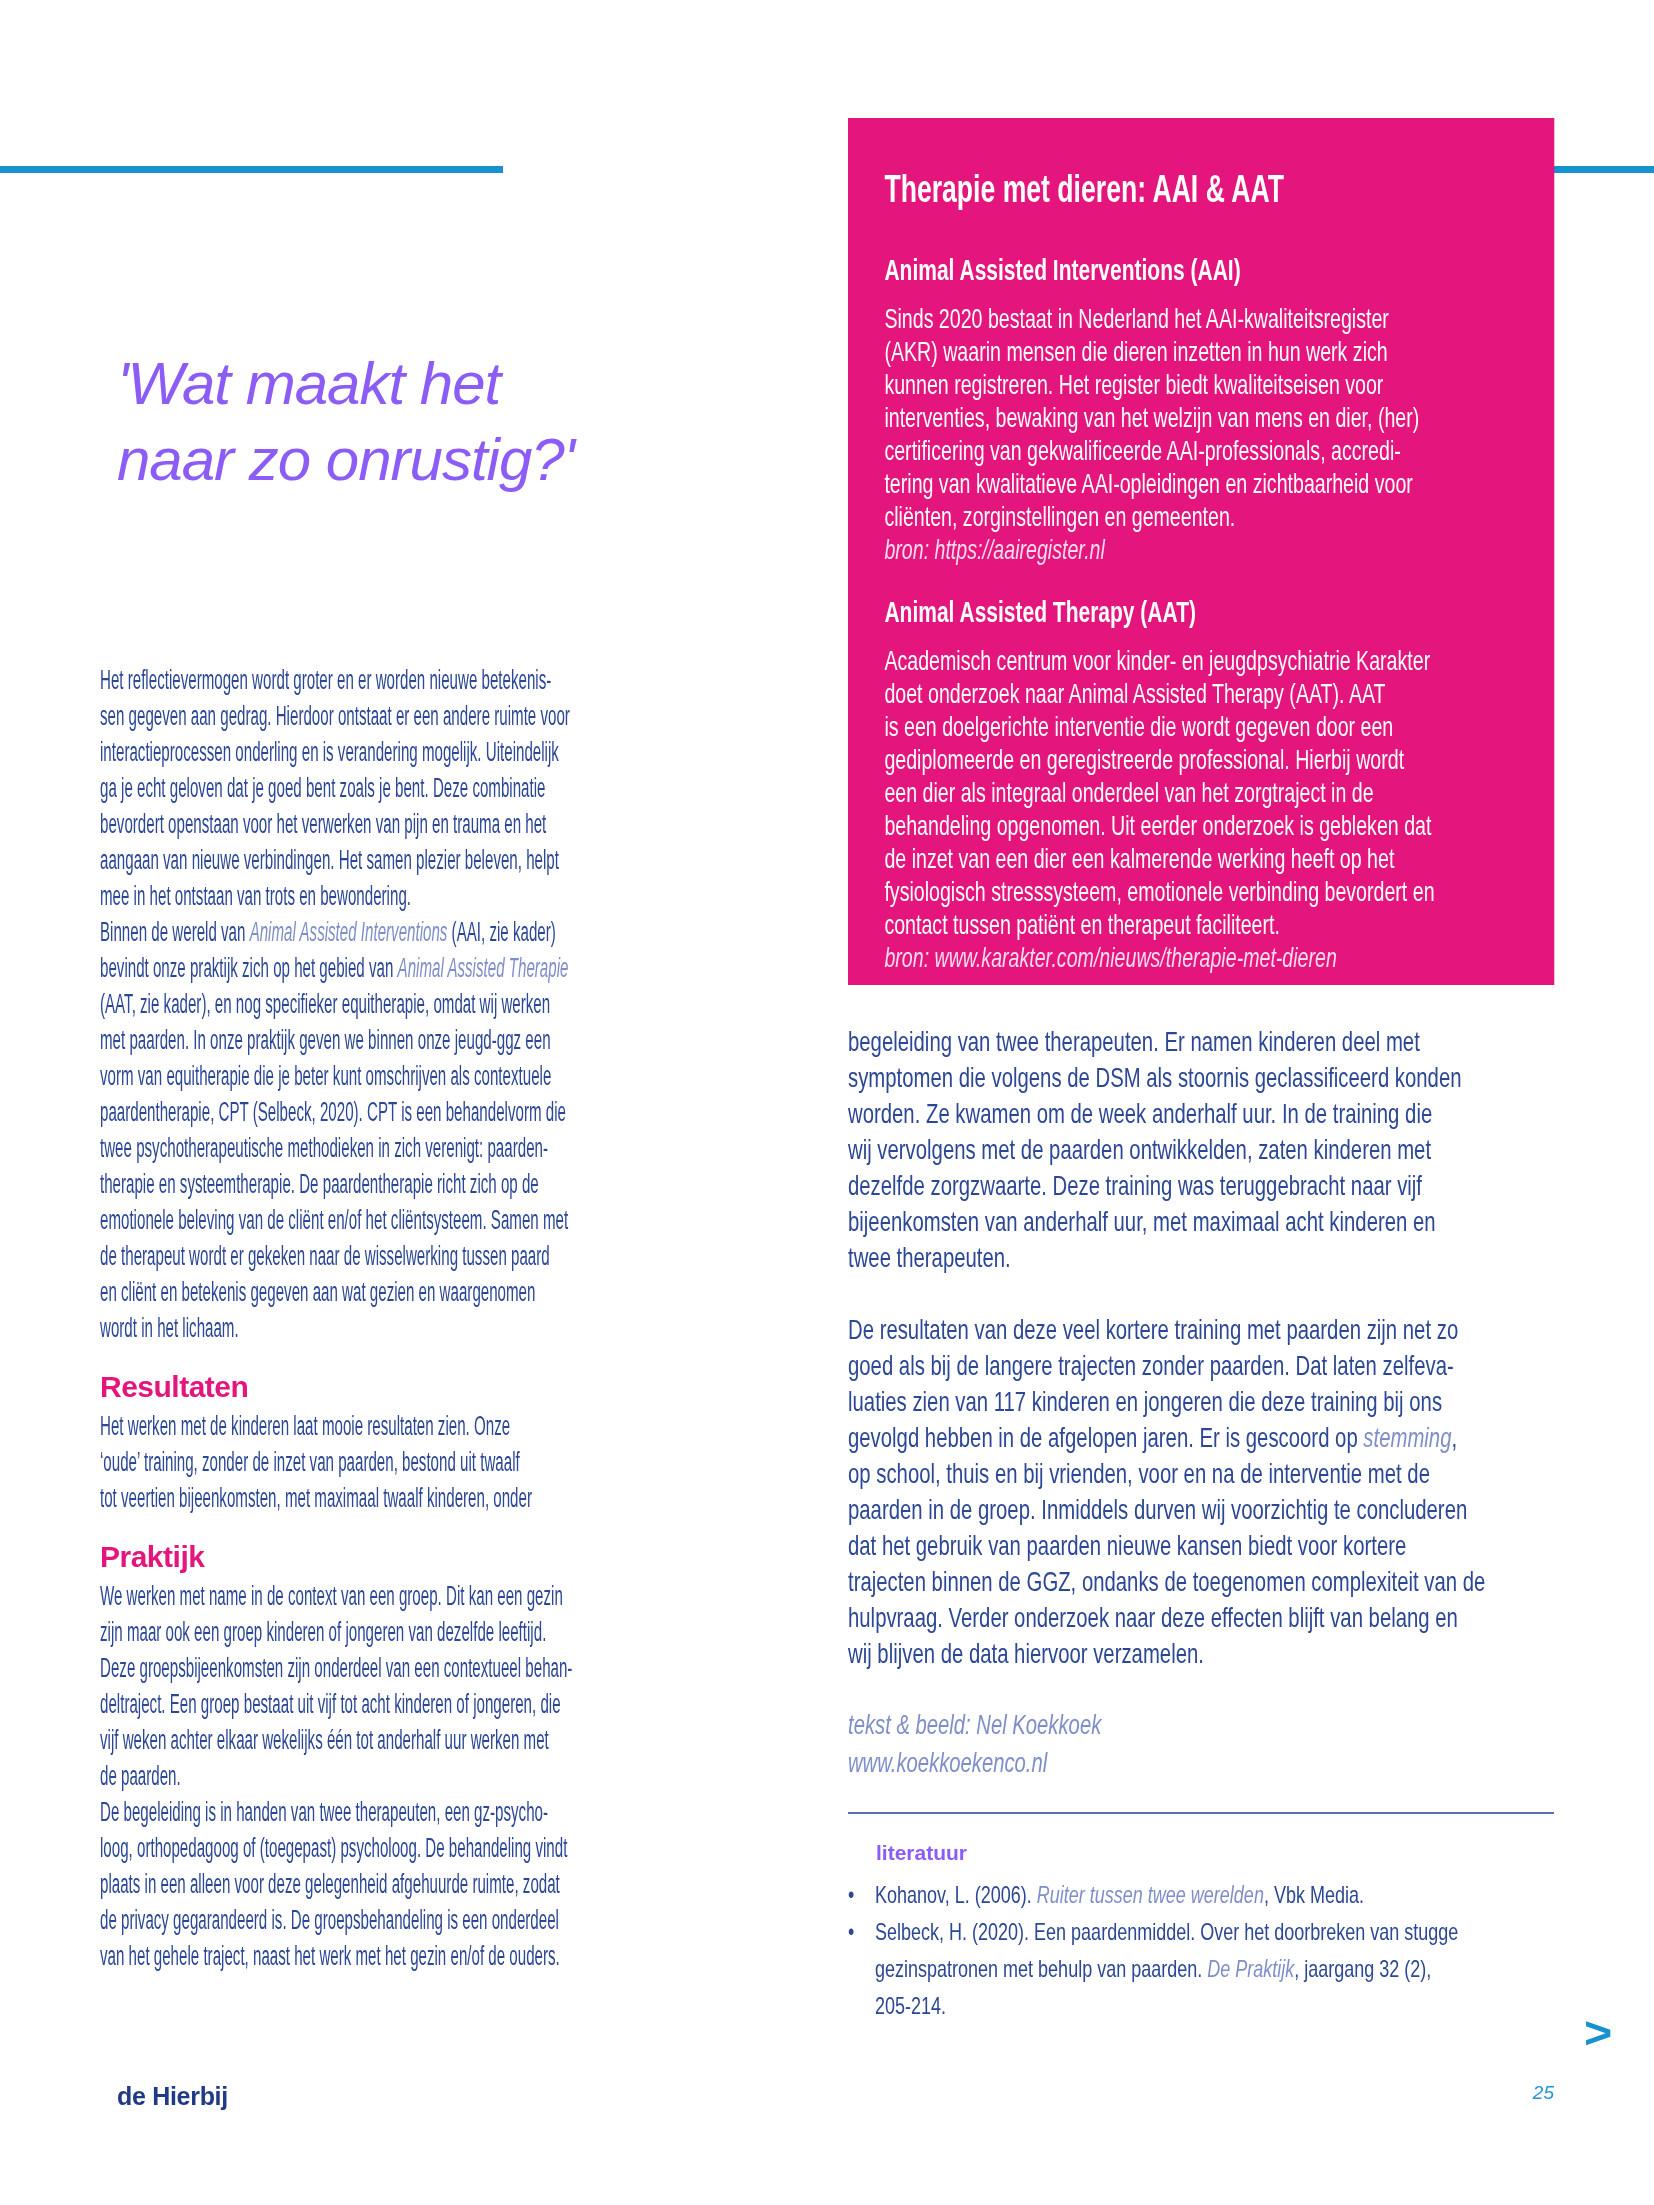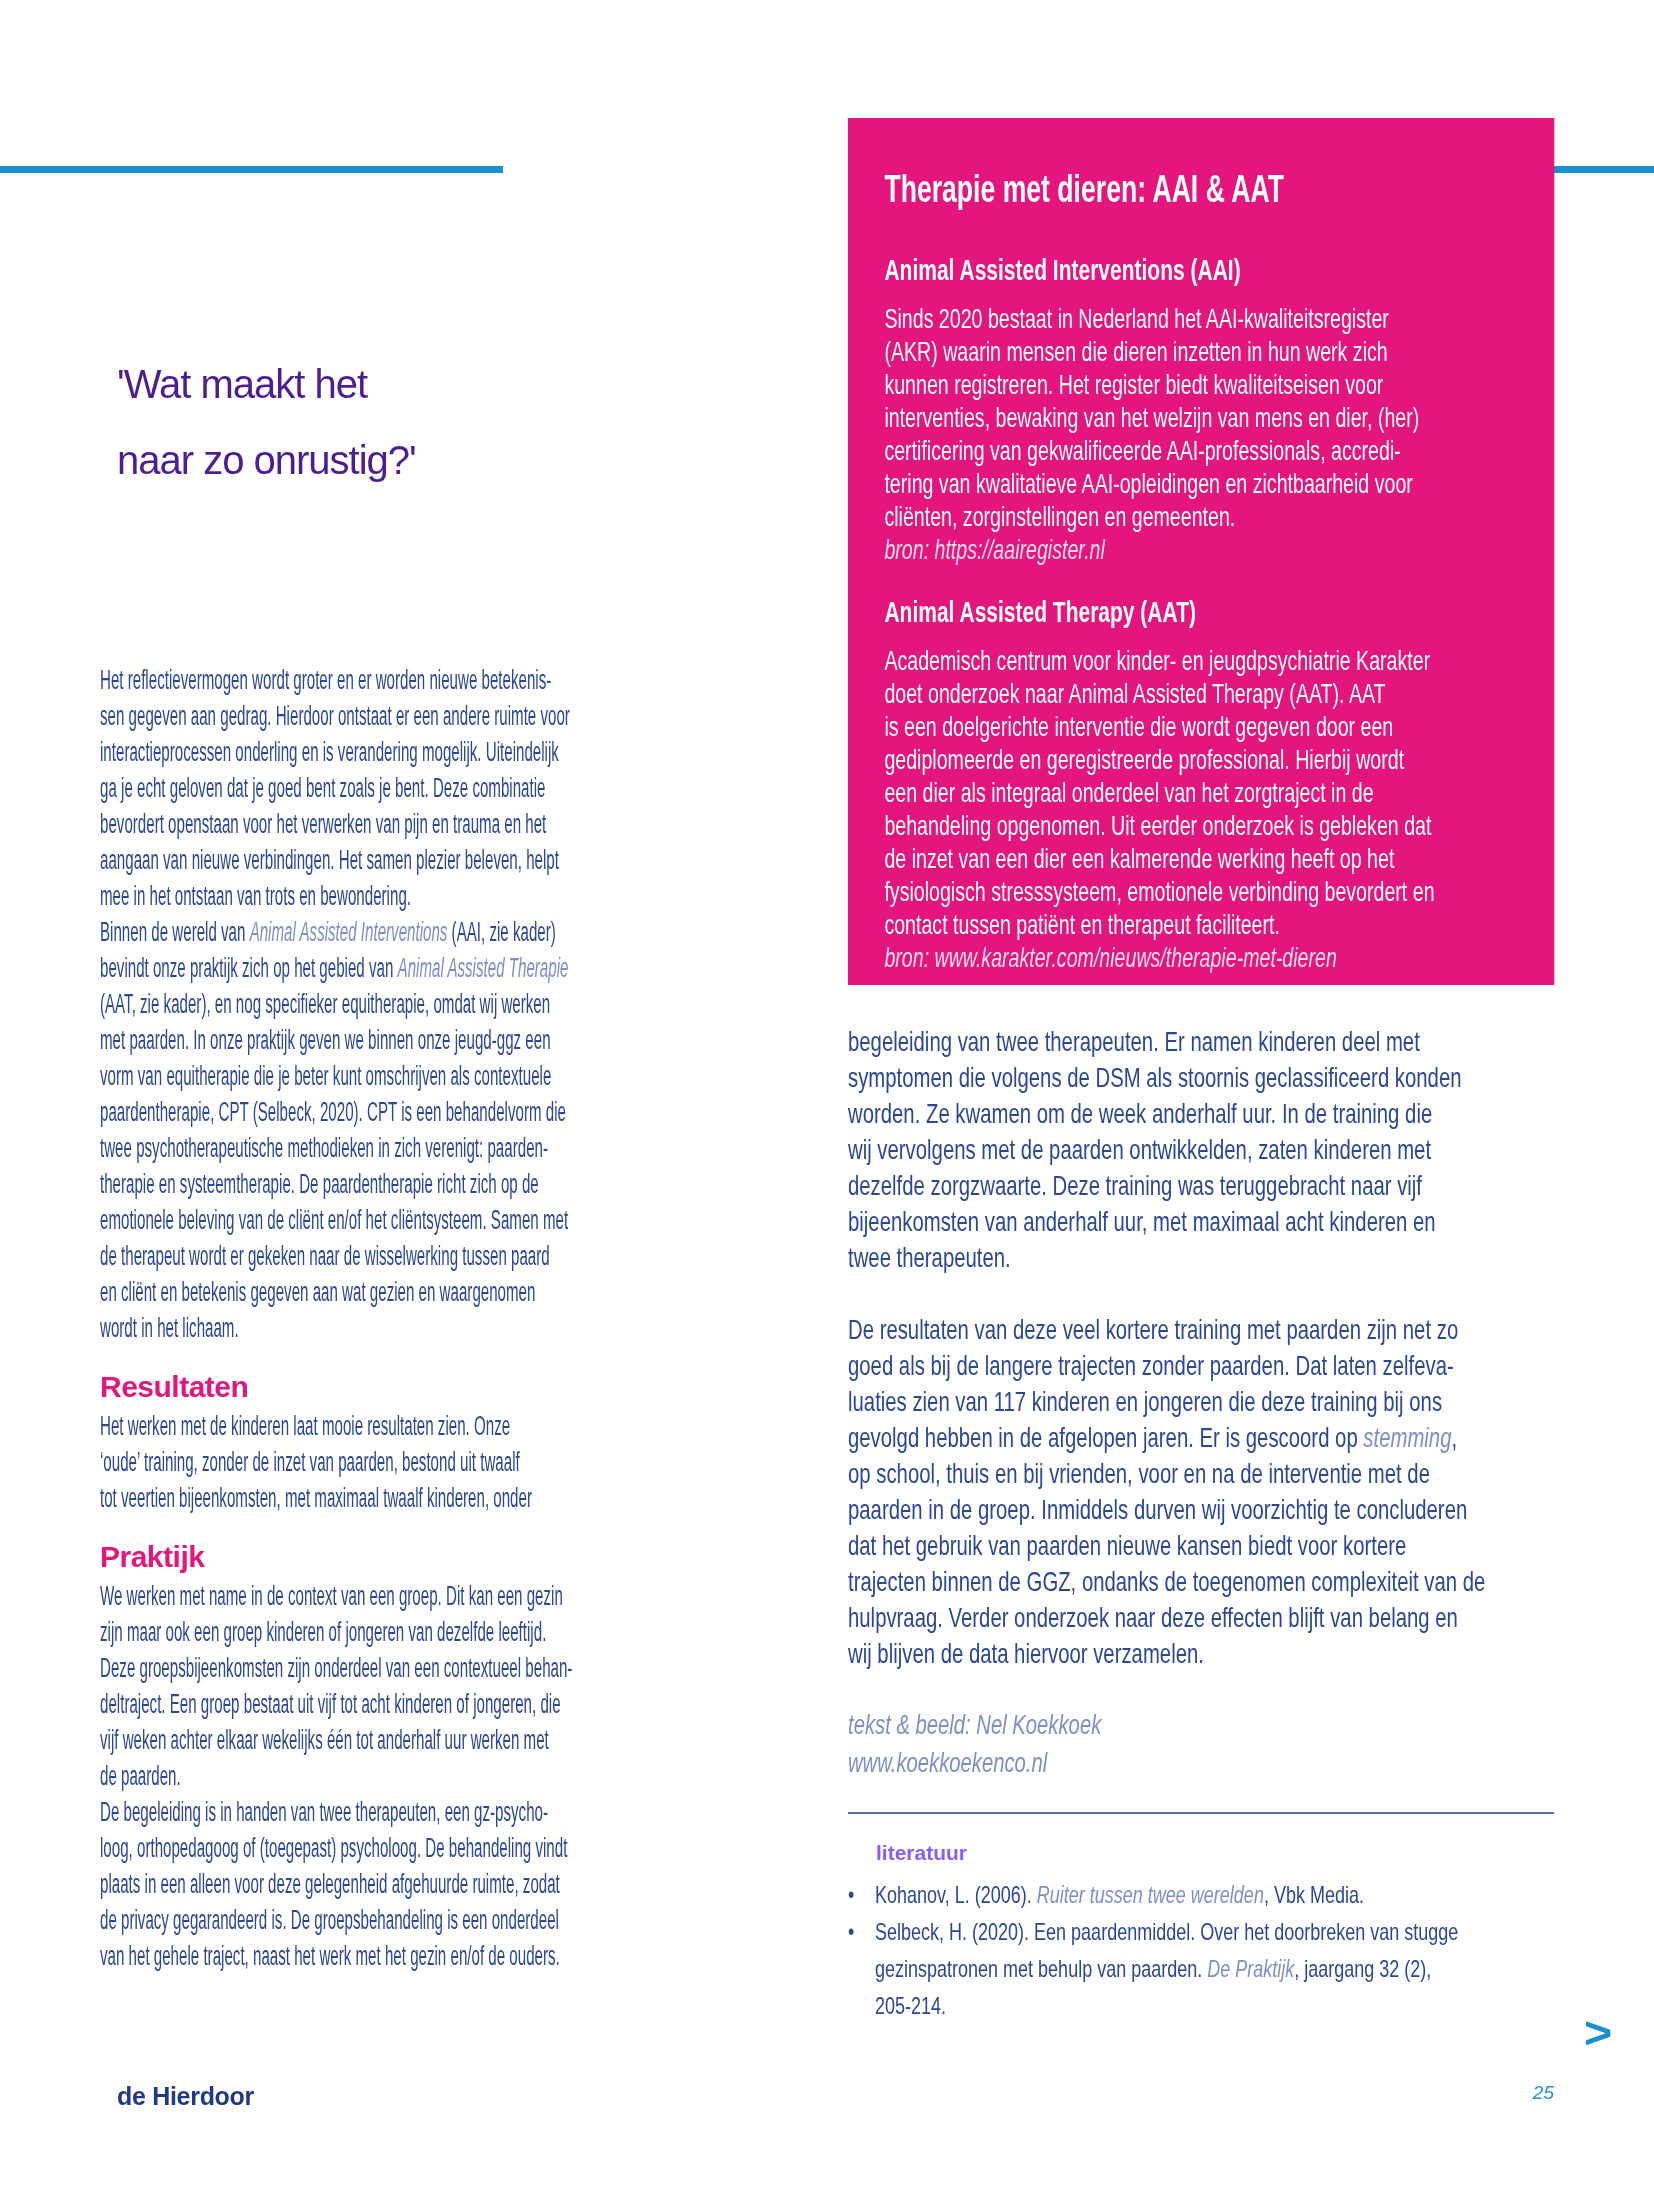--- a/index.html
+++ b/index.html
@@ -9,22 +9,22 @@
     font-family:"Liberation Sans", sans-serif;
   }
   
   .rule { position:absolute; top:166px; height:7px; background:#1791cf; }
   .rule-left  { left:0; width:503px; }
   .rule-right { left:1554px; width:100px; }
 
   
   .headline {
     position:absolute; left:117px; top:346px;
-    font-size:40px; line-height:76px; 
-    color:#4c1d95; letter-spacing:-1px; white-space:nowrap;
+    font-size:60px; line-height:76px; font-style:italic;
+    color:#8b5cf6; letter-spacing:-1px; white-space:nowrap;
   }
 
   
   .leftcol {
     position:absolute; left:100px; top:662px; width:515px;
     color:#2b4795; font-size:27px;
   }
   .para { width:920px; line-height:36px; transform:scaleX(0.56); transform-origin:0 0; }
   .ln { white-space:nowrap; }
   .para em, .rpara em, .lit em { font-style:italic; color:#7e8ec9; }
@@ -225,16 +225,16 @@
             <div class="ln">Selbeck, H. (2020). Een paardenmiddel. Over het doorbreken van stugge</div>
             <div class="ln">gezinspatronen met behulp van paarden. <em>De Praktijk</em>, jaargang 32 (2),</div>
             <div class="ln">205-214.</div>
           </div>
       </div>
     </div>
   </div>
 
   <div class="chevron">&gt;</div>
 
-  <div class="footer-left">de Hierdoor</div>
+  <div class="footer-left">de Hierbij</div>
   <div class="page-num">25</div>
 
 </div>
 
 </body></html>

